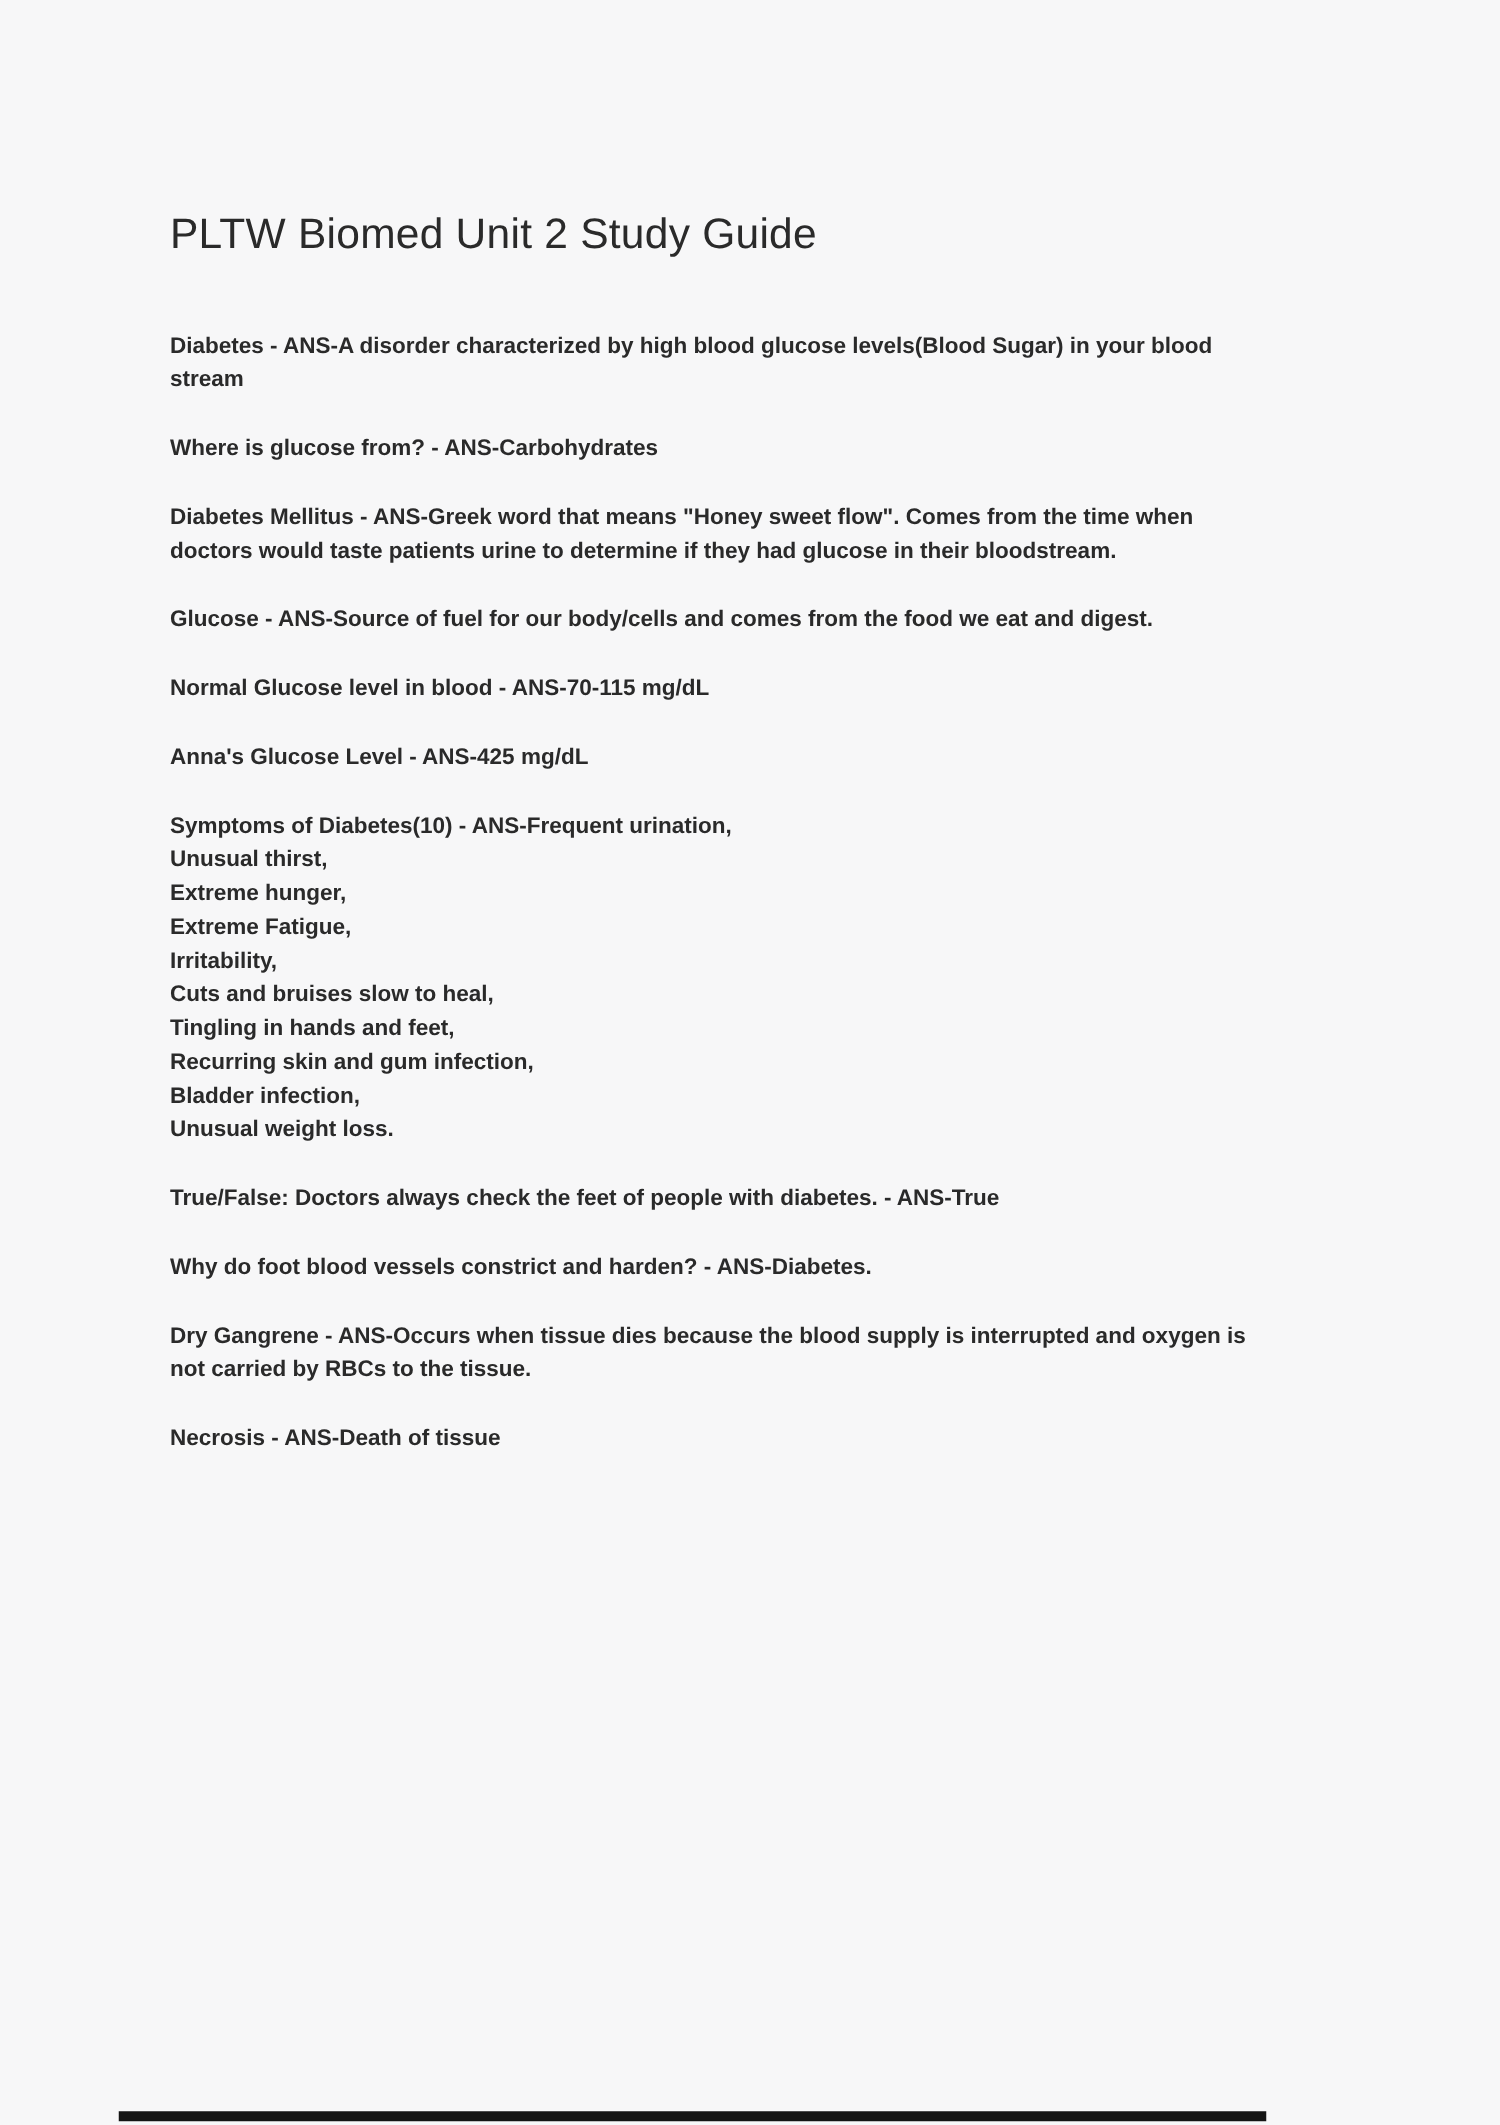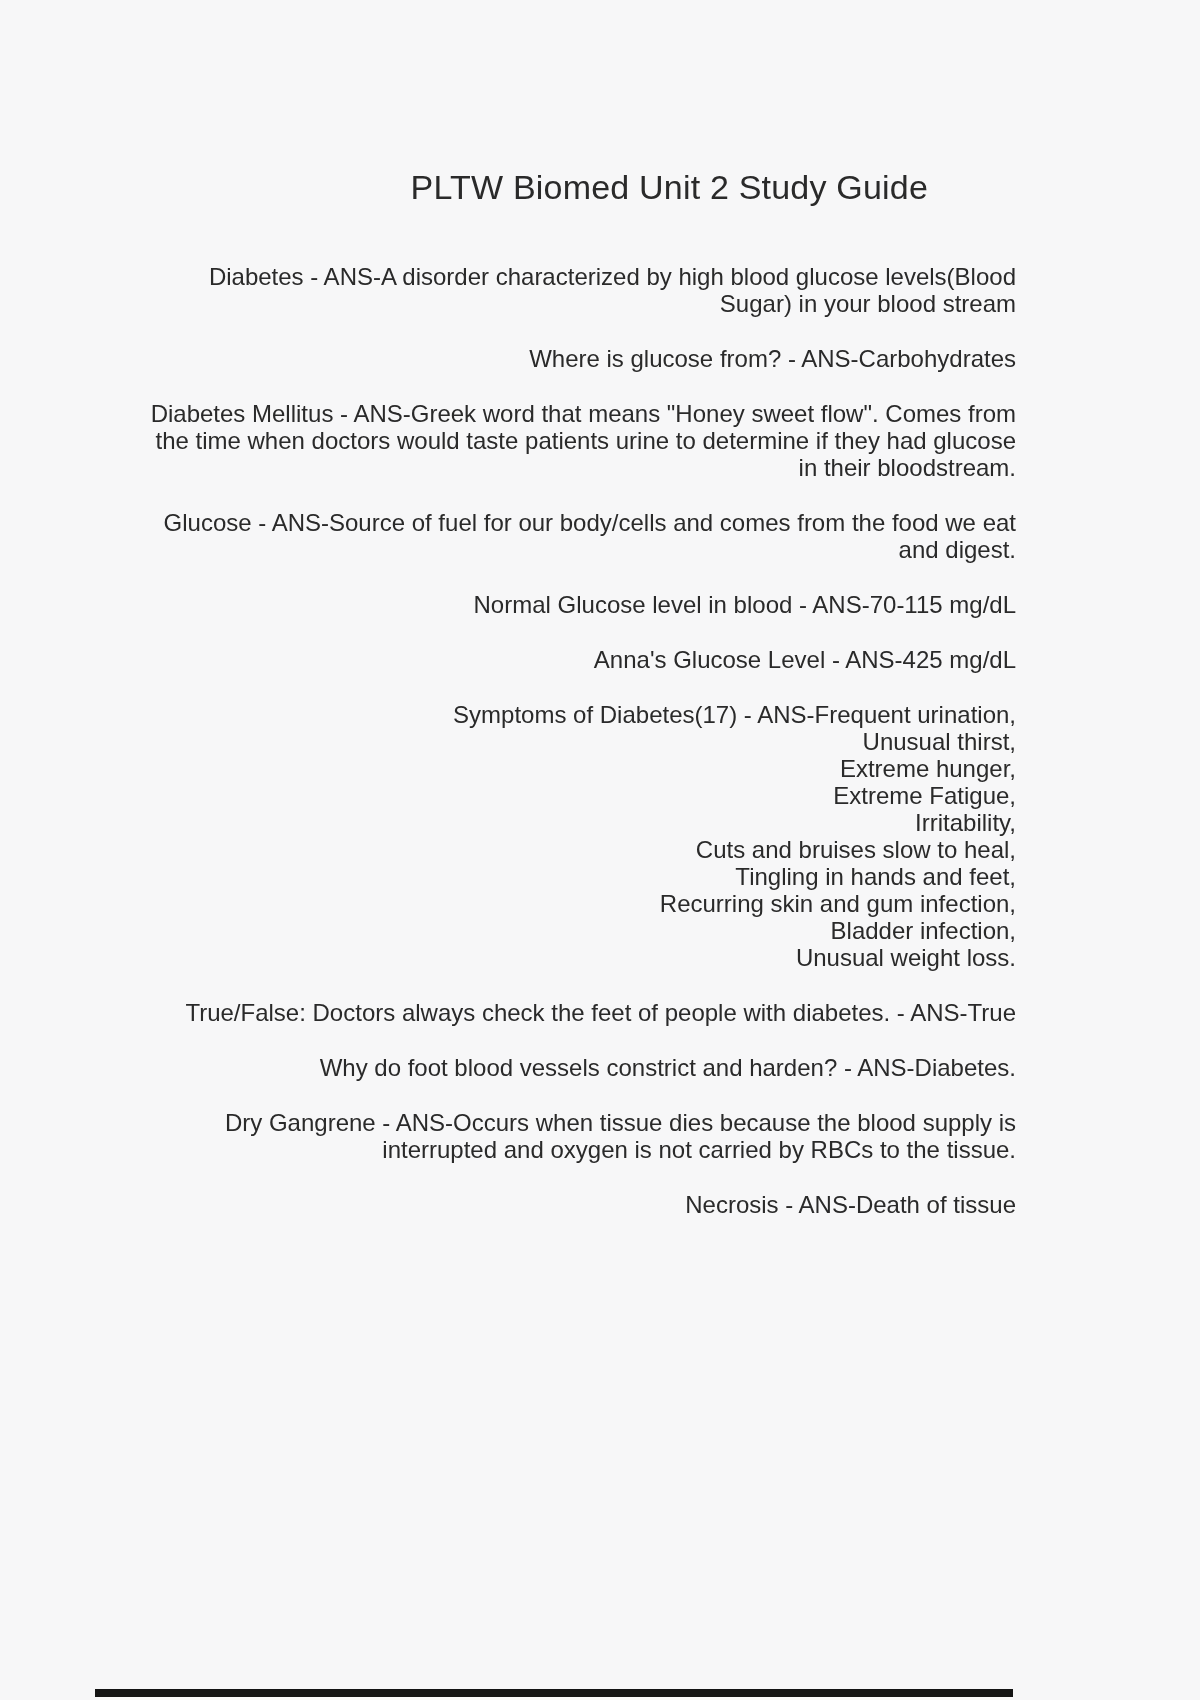--- a/index.html
+++ b/index.html
@@ -14,42 +14,42 @@
     background: var(--page-bg, #f7f7f8);
     color: var(--text-color, #2a2a2a);
     overflow: hidden;
   }
 
   .page {
     position: relative;
     width: 1108px;
     height: 1700px;
     padding: 165px 180px 0 136px;
-    text-align: right;
   }
 
   .doc-title {
     font-size: 34px;
     font-weight: 400;
     line-height: 44px;
     letter-spacing: 0.2px;
     margin-bottom: 54px;
     color: var(--text-color, #2a2a2a);
   }
 
   .doc-body {
     width: 880px;
   }
 
   .para {
-    font-size: 24px;
+    font-size: 18px;
     line-height: 27px;
     margin-bottom: 28px;
     white-space: pre-line;
     color: var(--text-color, #2a2a2a);
+    font-weight: bold;
   }
 
   .bottom-bar {
     position: absolute;
     left: 95px;
     right: 95px;
     bottom: 3px;
     height: 8px;
     background: var(--bar-color, #141414);
   }
@@ -60,21 +60,21 @@
 <div class="page">
   <h1 class="doc-title">PLTW Biomed Unit 2 Study Guide</h1>
 
   <div class="doc-body">
       <p class="para">Diabetes - ANS-A disorder characterized by high blood glucose levels(Blood Sugar) in your blood stream</p>
       <p class="para">Where is glucose from? - ANS-Carbohydrates</p>
       <p class="para">Diabetes Mellitus - ANS-Greek word that means "Honey sweet flow". Comes from the time when doctors would taste patients urine to determine if they had glucose in their bloodstream.</p>
       <p class="para">Glucose - ANS-Source of fuel for our body/cells and comes from the food we eat and digest.</p>
       <p class="para">Normal Glucose level in blood - ANS-70-115 mg/dL</p>
       <p class="para">Anna's Glucose Level - ANS-425 mg/dL</p>
-      <p class="para">Symptoms of Diabetes(17) - ANS-Frequent urination,
+      <p class="para">Symptoms of Diabetes(10) - ANS-Frequent urination,
 Unusual thirst,
 Extreme hunger,
 Extreme Fatigue,
 Irritability,
 Cuts and bruises slow to heal,
 Tingling in hands and feet,
 Recurring skin and gum infection,
 Bladder infection,
 Unusual weight loss.</p>
       <p class="para">True/False: Doctors always check the feet of people with diabetes. - ANS-True</p>

